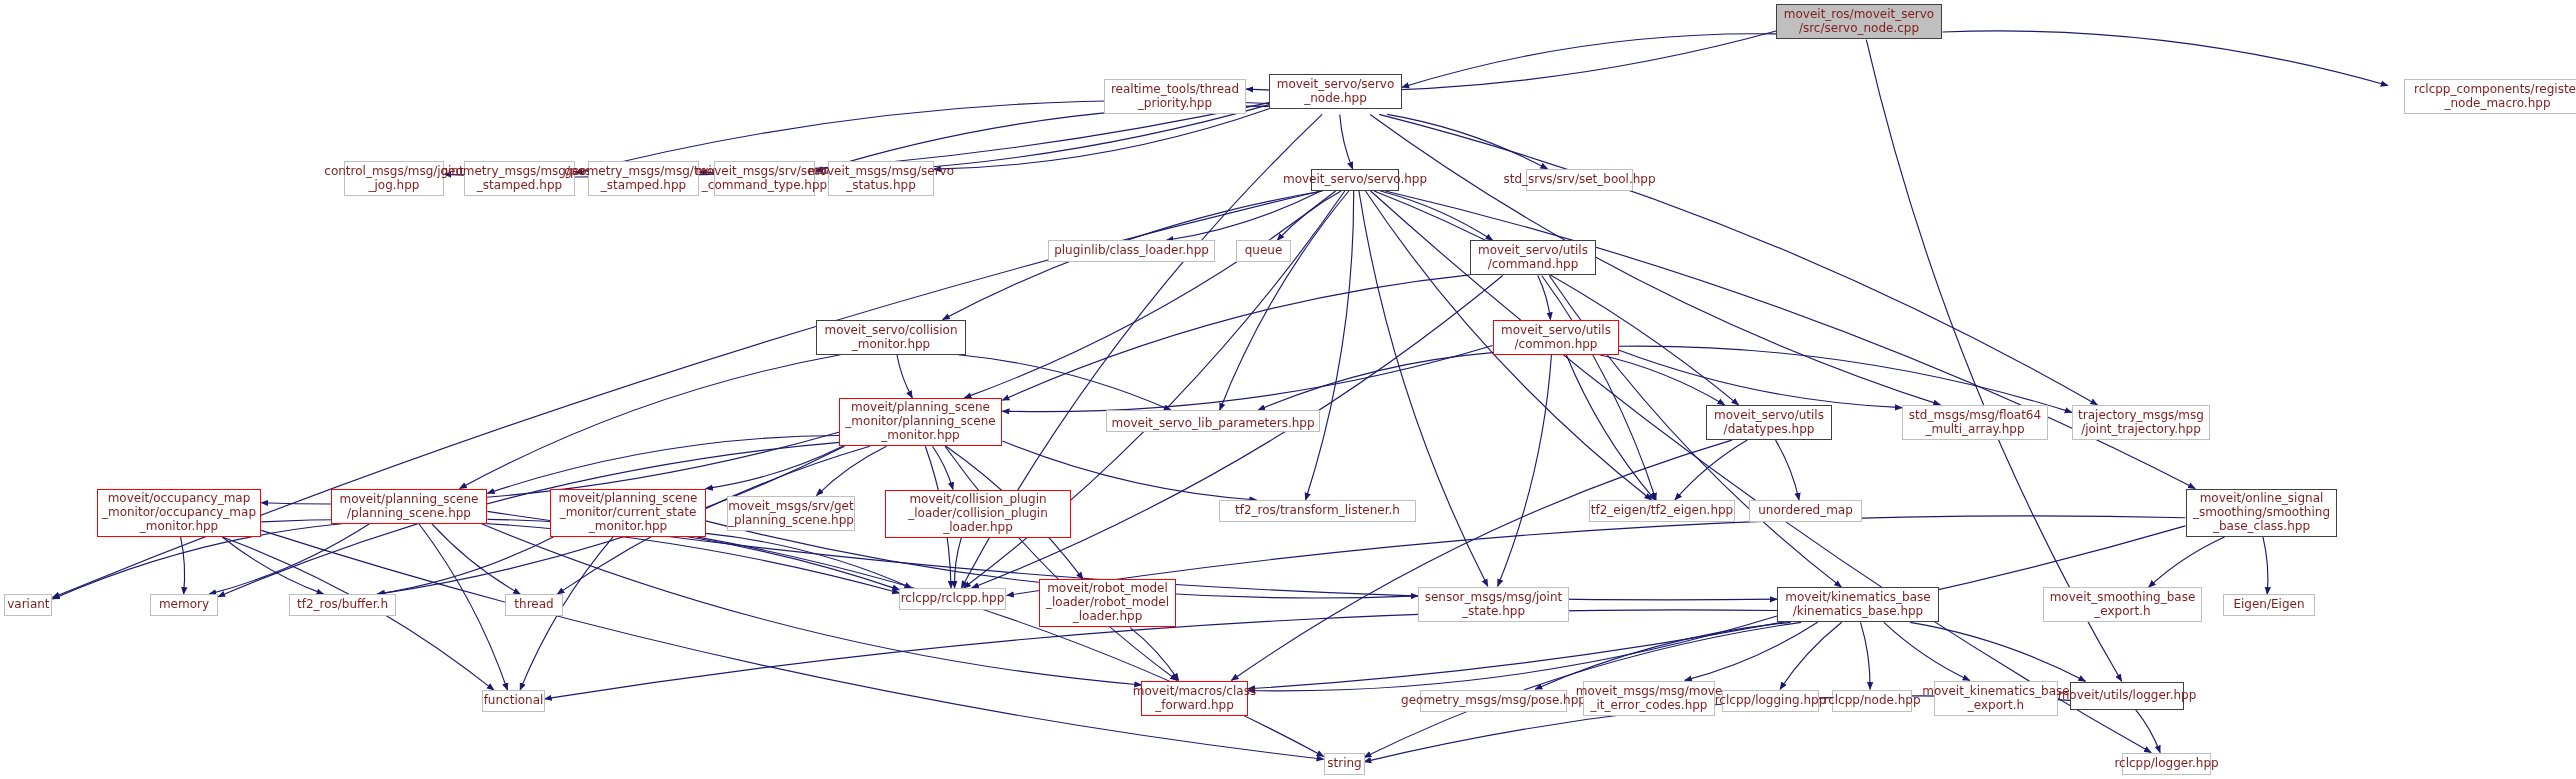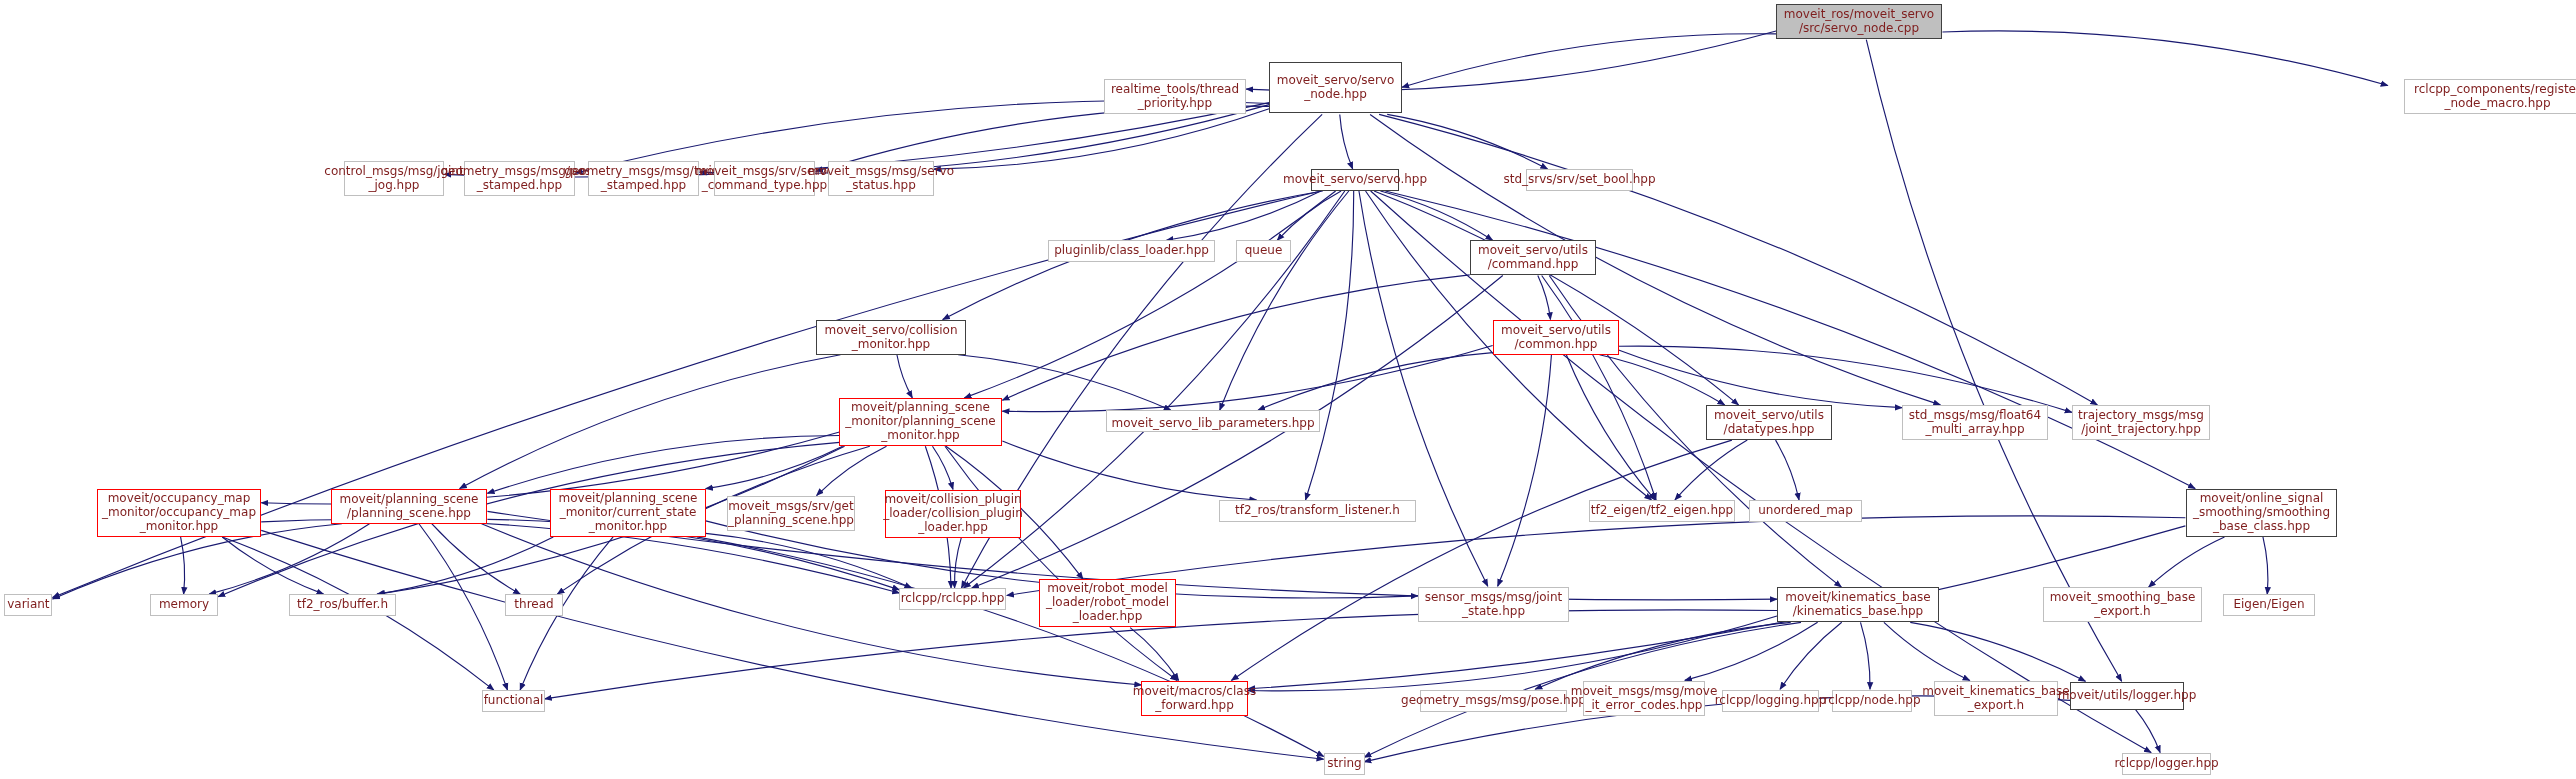--- a/index.html
+++ b/index.html
@@ -116,21 +116,21 @@
       <path d="M2169.4,707.0 Q2274.3,724.6 2368.5,774.0" fill="none" stroke="#191970" stroke-width="1.3" marker-end="url(#arrow)"></path>
       <path d="M2045.3,707.0 Q1784.9,744.0 1549.0,860.4" fill="none" stroke="#191970" stroke-width="1.3" marker-end="url(#arrow)"></path>
       <path d="M2425.2,806.0 Q2443.2,828.2 2453.3,855.0" fill="none" stroke="#191970" stroke-width="1.3" marker-end="url(#arrow)"></path>
       <path d="M2351.0,795.7 Q1944.8,770.8 1549.0,865.5" fill="none" stroke="#191970" stroke-width="1.3" marker-end="url(#arrow)"></path>
     </svg>
   <div id="nodes">
       <div class="node root" style="left: 1776px; top: 4.4px; width: 166px; height: 35px;"><span>moveit_ros/moveit_servo
 /src/servo_node.cpp</span></div>
       <div class="node external" style="left: 1104px; top: 79px; width: 142px; height: 35px;"><span>realtime_tools/thread
 _priority.hpp</span></div>
-      <div class="node documented" style="left: 1269px; top: 62px; width: 133px; height: 51px;"><span>moveit_servo/servo
+      <div class="node documented" style="left: 1269px; top: 74px; width: 133px; height: 35px;"><span>moveit_servo/servo
 _node.hpp</span></div>
       <div class="node external" style="left: 2388px; top: 79px; width: 187px; height: 35px; margin-left: 16px;"><span>rclcpp_components/register
 _node_macro.hpp</span></div>
       <div class="node external" style="left: 344px; top: 161px; width: 100px; height: 35px;"><span>control_msgs/msg/joint
 _jog.hpp</span></div>
       <div class="node external" style="left: 464px; top: 161px; width: 111px; height: 35px;"><span>geometry_msgs/msg/pose
 _stamped.hpp</span></div>
       <div class="node external" style="left: 588px; top: 161px; width: 111px; height: 35px;"><span>geometry_msgs/msg/twist
 _stamped.hpp</span></div>
       <div class="node external" style="left: 714px; top: 161px; width: 101px; height: 35px;"><span>moveit_msgs/srv/servo
@@ -160,21 +160,21 @@
       <div class="node undocumented" style="left: 97px; top: 489px; width: 164px; height: 48px;"><span>moveit/occupancy_map
 _monitor/occupancy_map
 _monitor.hpp</span></div>
       <div class="node undocumented" style="left: 331px; top: 489px; width: 156px; height: 35px;"><span>moveit/planning_scene
 /planning_scene.hpp</span></div>
       <div class="node undocumented" style="left: 550px; top: 489px; width: 156px; height: 48px;"><span>moveit/planning_scene
 _monitor/current_state
 _monitor.hpp</span></div>
       <div class="node external" style="left: 727px; top: 496px; width: 128px; height: 35px;"><span>moveit_msgs/srv/get
 _planning_scene.hpp</span></div>
-      <div class="node undocumented" style="left: 885px; top: 490px; width: 136px; height: 48px;"><span>moveit/collision_plugin
+      <div class="node undocumented" style="left: 885px; top: 490px; width: 186px; height: 48px;"><span>moveit/collision_plugin
 _loader/collision_plugin
 _loader.hpp</span></div>
       <div class="node external" style="left: 1219px; top: 500px; width: 197px; height: 22px;"><span>tf2_ros/transform_listener.h</span></div>
       <div class="node external" style="left: 1589px; top: 500px; width: 146px; height: 22px;"><span>tf2_eigen/tf2_eigen.hpp</span></div>
       <div class="node external" style="left: 1749px; top: 500px; width: 113px; height: 22px;"><span>unordered_map</span></div>
       <div class="node documented" style="left: 2186px; top: 489px; width: 151px; height: 48px;"><span>moveit/online_signal
 _smoothing/smoothing
 _base_class.hpp</span></div>
       <div class="node external" style="left: 4.4px; top: 594px; width: 48px; height: 22px;"><span>variant</span></div>
       <div class="node external" style="left: 150px; top: 594px; width: 68px; height: 22px;"><span>memory</span></div>
@@ -188,21 +188,21 @@
 _state.hpp</span></div>
       <div class="node documented" style="left: 1777px; top: 587px; width: 162px; height: 35px;"><span>moveit/kinematics_base
 /kinematics_base.hpp</span></div>
       <div class="node external" style="left: 2043px; top: 587px; width: 159px; height: 35px;"><span>moveit_smoothing_base
 _export.h</span></div>
       <div class="node external" style="left: 2223px; top: 594px; width: 92px; height: 22px;"><span>Eigen/Eigen</span></div>
       <div class="node external" style="left: 482px; top: 690px; width: 63px; height: 22px;"><span>functional</span></div>
       <div class="node undocumented" style="left: 1141px; top: 681px; width: 107px; height: 35px;"><span>moveit/macros/class
 _forward.hpp</span></div>
       <div class="node external" style="left: 1420px; top: 690px; width: 147px; height: 22px;"><span>geometry_msgs/msg/pose.hpp</span></div>
-      <div class="node external" style="left: 1583px; top: 681px; width: 122px; height: 35px;"><span>moveit_msgs/msg/move
+      <div class="node external" style="left: 1583px; top: 681px; width: 132px; height: 35px;"><span>moveit_msgs/msg/move
 _it_error_codes.hpp</span></div>
       <div class="node external" style="left: 1722px; top: 690px; width: 97px; height: 22px;"><span>rclcpp/logging.hpp</span></div>
       <div class="node external" style="left: 1832px; top: 690px; width: 80px; height: 22px;"><span>rclcpp/node.hpp</span></div>
       <div class="node external" style="left: 1934px; top: 681px; width: 124px; height: 35px;"><span>moveit_kinematics_base
 _export.h</span></div>
       <div class="node documented" style="left: 2070px; top: 682px; width: 114px; height: 28px;"><span>moveit/utils/logger.hpp</span></div>
       <div class="node external" style="left: 1324px; top: 753px; width: 41px; height: 22px;"><span>string</span></div>
       <div class="node external" style="left: 2122px; top: 753px; width: 89px; height: 22px;"><span>rclcpp/logger.hpp</span></div>
     </div>
 </div>

